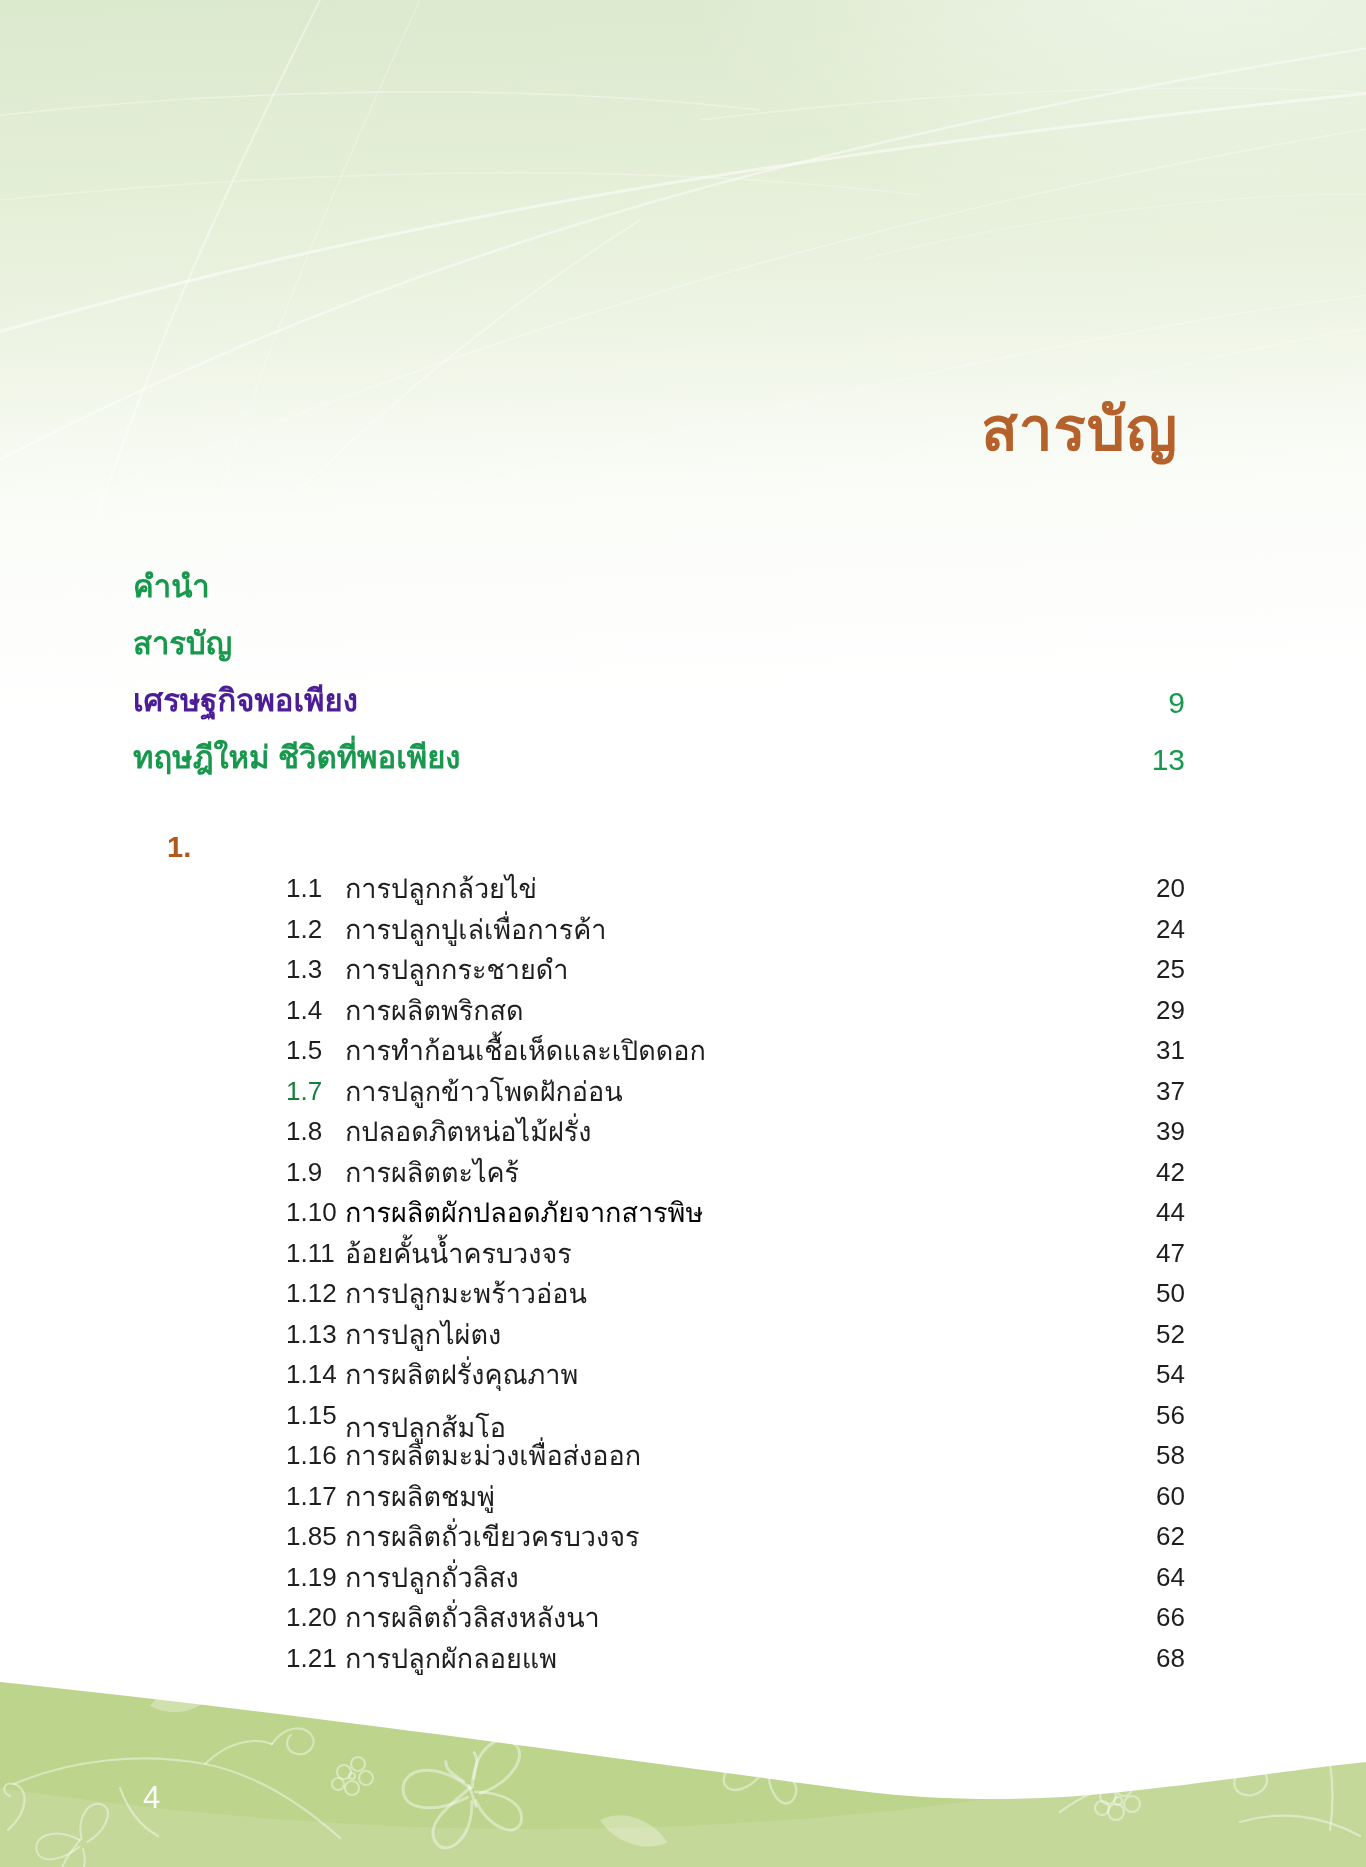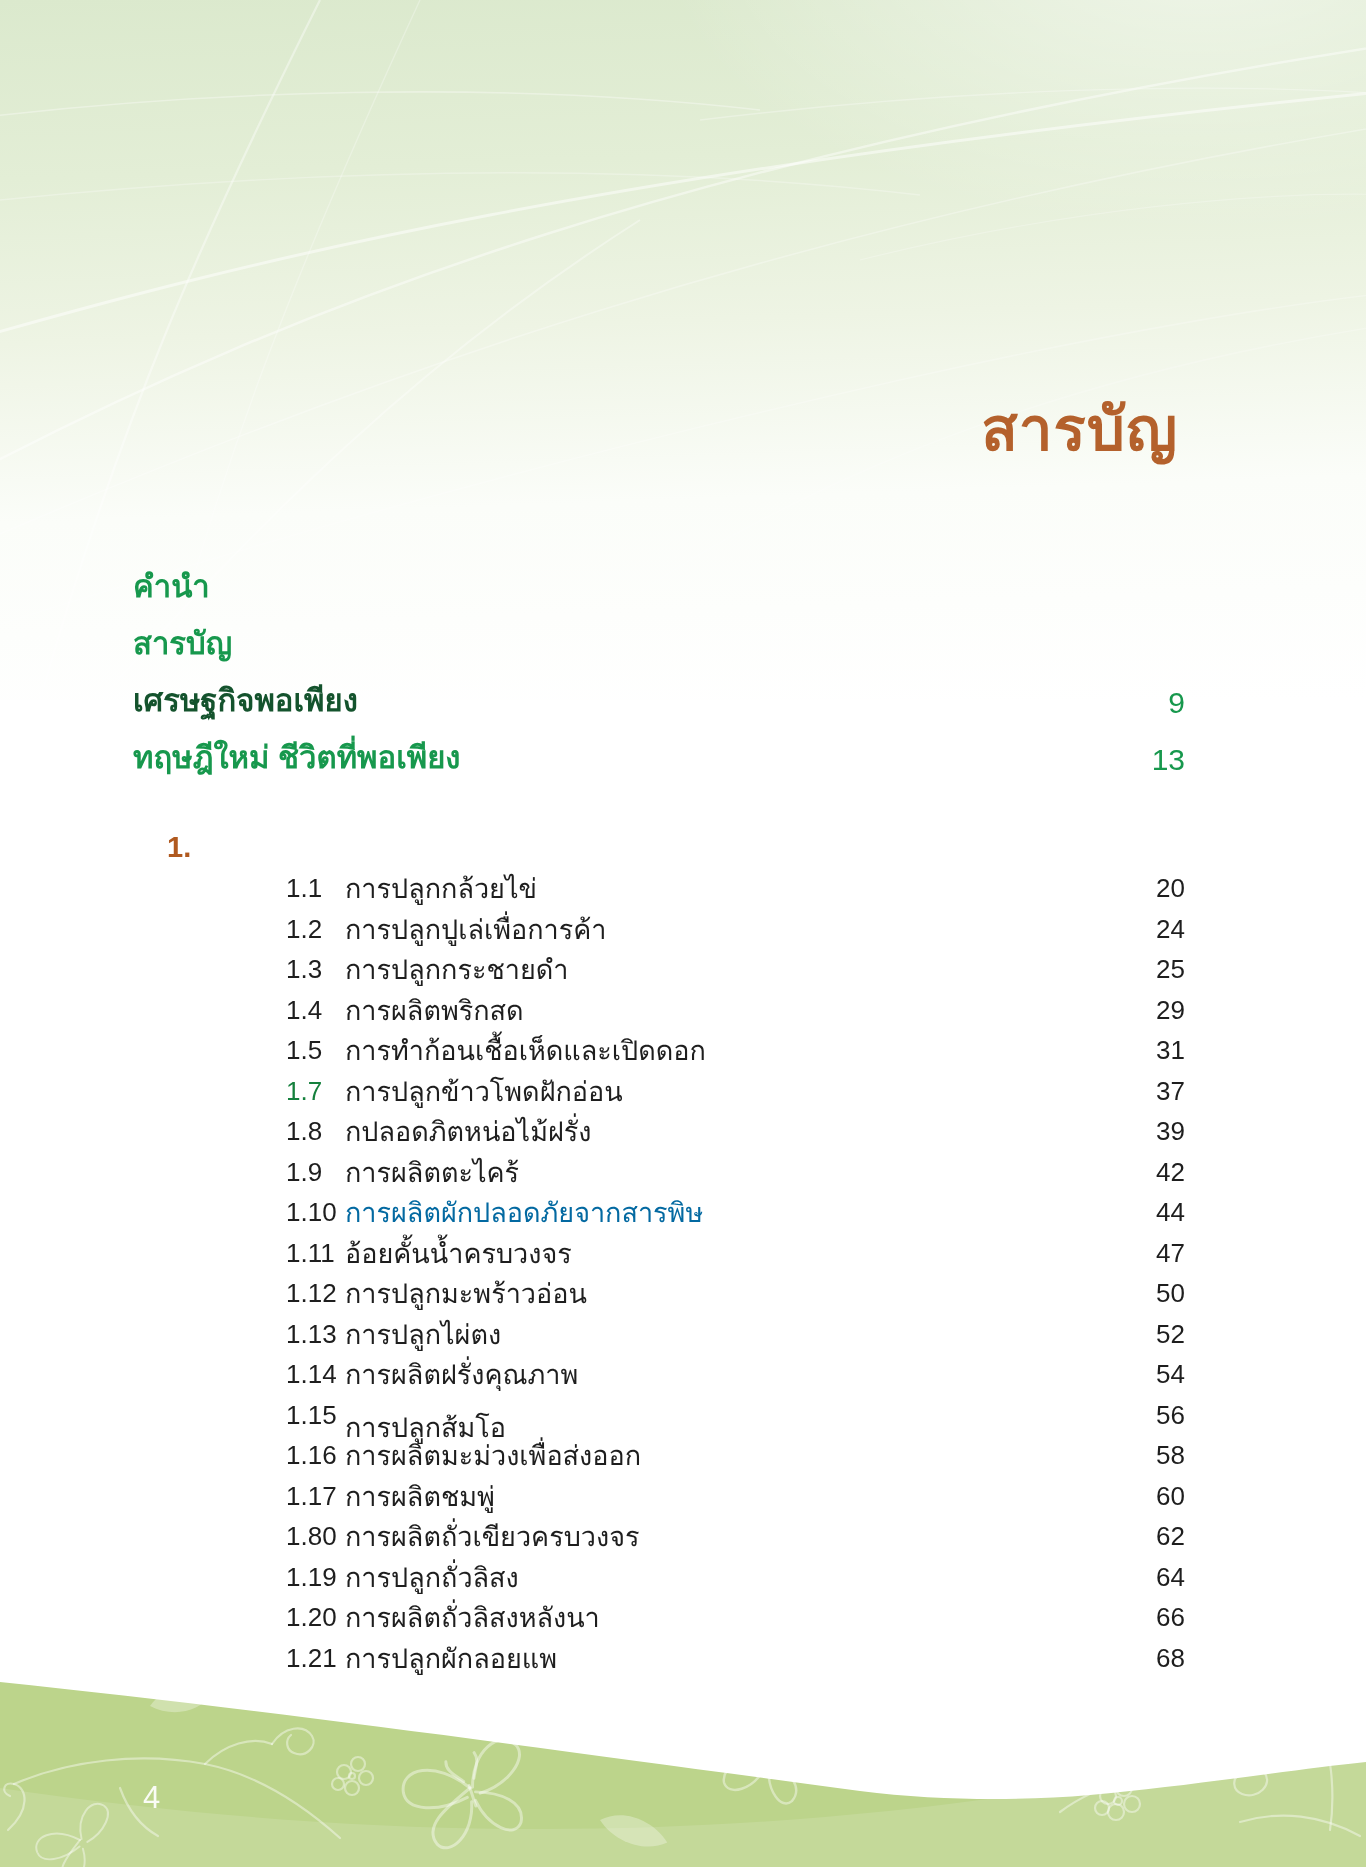--- a/index.html
+++ b/index.html
@@ -83,21 +83,21 @@
       <span class="fm-label" style="color: rgb(23, 152, 77);">คำนำ</span>
       <span class="fm-page" style="color: rgb(23, 152, 77);"></span>
     </div>
 
     <div class="fm-row">
       <span class="fm-label" style="color: rgb(23, 152, 77);">สารบัญ</span>
       <span class="fm-page" style="color: rgb(23, 152, 77);"></span>
     </div>
 
     <div class="fm-row">
-      <span class="fm-label" style="color: #14532d;">เศรษฐกิจพอเพียง</span>
+      <span class="fm-label" style="color: #4c1d95;">เศรษฐกิจพอเพียง</span>
       <span class="fm-page" style="color: rgb(23, 152, 77);">9</span>
     </div>
 
     <div class="fm-row">
       <span class="fm-label" style="color: rgb(23, 152, 77);">ทฤษฎีใหม่ ชีวิตที่พอเพียง</span>
       <span class="fm-page" style="color: rgb(23, 152, 77);">13</span>
     </div>
   </div>
 
   <div class="section-header">
@@ -149,21 +149,21 @@
     </div>
 
     <div class="item-row">
       <span class="item-no" style="color: rgb(30, 30, 30);">1.9</span>
       <span class="item-title" style="color: rgb(30, 30, 30);">การผลิตตะไคร้</span>
       <span class="item-page" style="color: rgb(30, 30, 30);">42</span>
     </div>
 
     <div class="item-row">
       <span class="item-no" style="color: rgb(30, 30, 30);">1.10</span>
-      <span class="item-title" style="color: #0369a1;">การผลิตผักปลอดภัยจากสารพิษ</span>
+      <span class="item-title" style="color: #000000;">การผลิตผักปลอดภัยจากสารพิษ</span>
       <span class="item-page" style="color: rgb(30, 30, 30);">44</span>
     </div>
 
     <div class="item-row">
       <span class="item-no" style="color: rgb(30, 30, 30);">1.11</span>
       <span class="item-title" style="color: rgb(30, 30, 30);">อ้อยคั้นน้ำครบวงจร</span>
       <span class="item-page" style="color: rgb(30, 30, 30);">47</span>
     </div>
 
     <div class="item-row">
@@ -196,21 +196,21 @@
       <span class="item-page" style="color: rgb(30, 30, 30);">58</span>
     </div>
 
     <div class="item-row">
       <span class="item-no" style="color: rgb(30, 30, 30);">1.17</span>
       <span class="item-title" style="color: rgb(30, 30, 30);">การผลิตชมพู่</span>
       <span class="item-page" style="color: rgb(30, 30, 30);">60</span>
     </div>
 
     <div class="item-row">
-      <span class="item-no" style="color: rgb(30, 30, 30);">1.80</span>
+      <span class="item-no" style="color: rgb(30, 30, 30);">1.85</span>
       <span class="item-title" style="color: rgb(30, 30, 30);">การผลิตถั่วเขียวครบวงจร</span>
       <span class="item-page" style="color: rgb(30, 30, 30);">62</span>
     </div>
 
     <div class="item-row">
       <span class="item-no" style="color: rgb(30, 30, 30);">1.19</span>
       <span class="item-title" style="color: rgb(30, 30, 30);">การปลูกถั่วลิสง</span>
       <span class="item-page" style="color: rgb(30, 30, 30);">64</span>
     </div>
 

